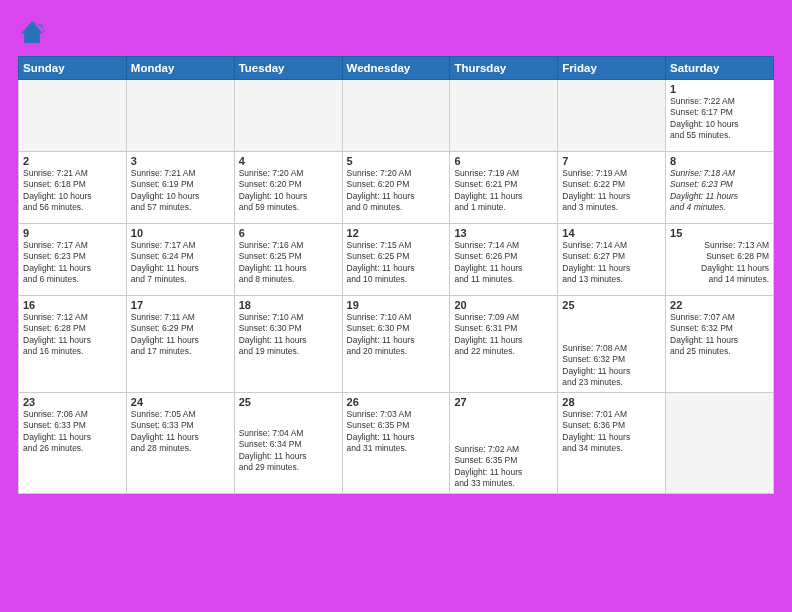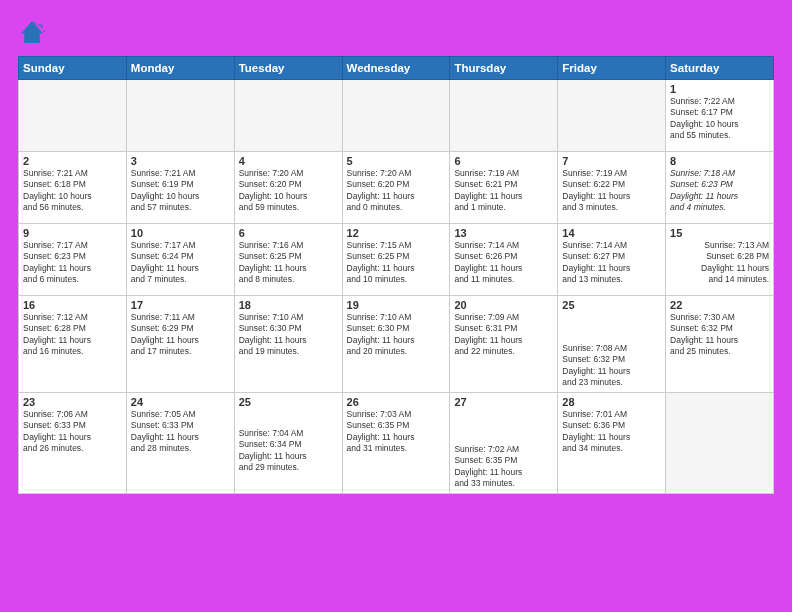--- a/index.html
+++ b/index.html
@@ -278,21 +278,21 @@
           </td>
           <td>
             <span class="day-num">25</span>
             <div class="day-info" style="white-space: pre-line; margin-top: 32px;">Sunrise: 7:08 AM
 Sunset: 6:32 PM
 Daylight: 11 hours
 and 23 minutes.</div>
           </td>
           <td>
             <span class="day-num">22</span>
-            <div class="day-info" style="white-space: pre-line;">Sunrise: 7:30 AM
+            <div class="day-info" style="white-space: pre-line;">Sunrise: 7:07 AM
 Sunset: 6:32 PM
 Daylight: 11 hours
 and 25 minutes.</div>
           </td>
         </tr>
         <tr>
           <td>
             <span class="day-num">23</span>
             <div class="day-info" style="white-space: pre-line;">Sunrise: 7:06 AM
 Sunset: 6:33 PM

